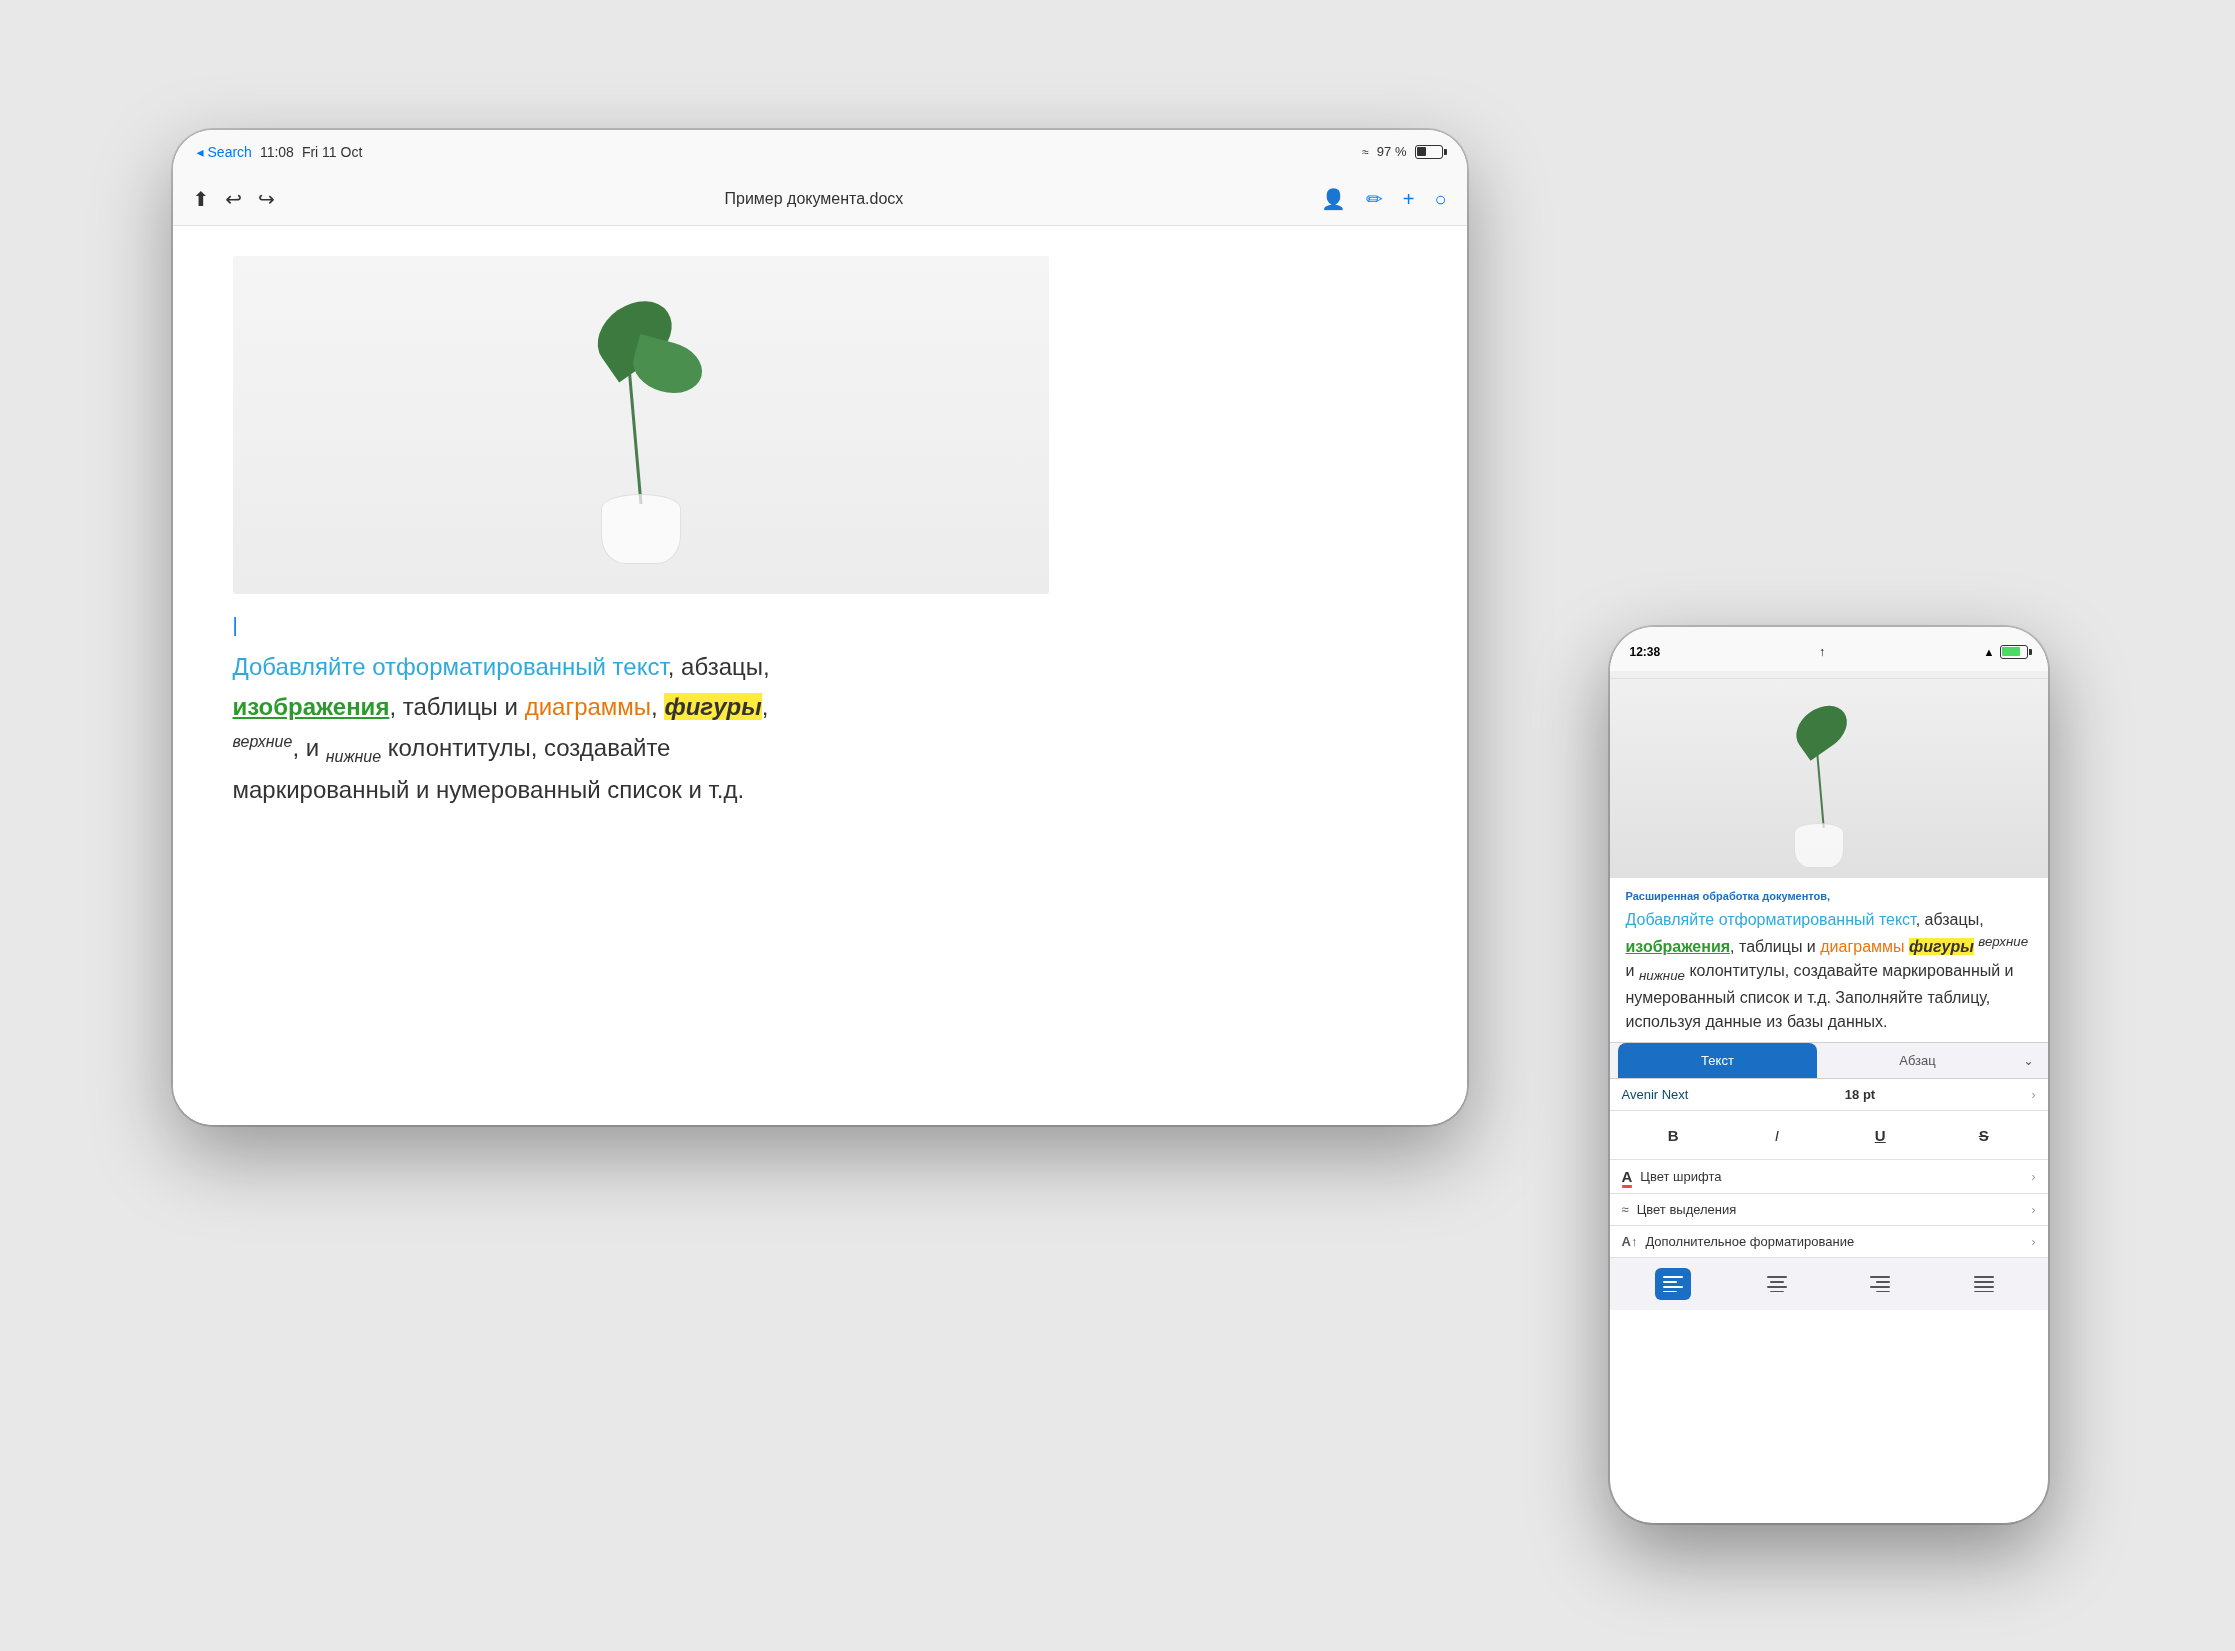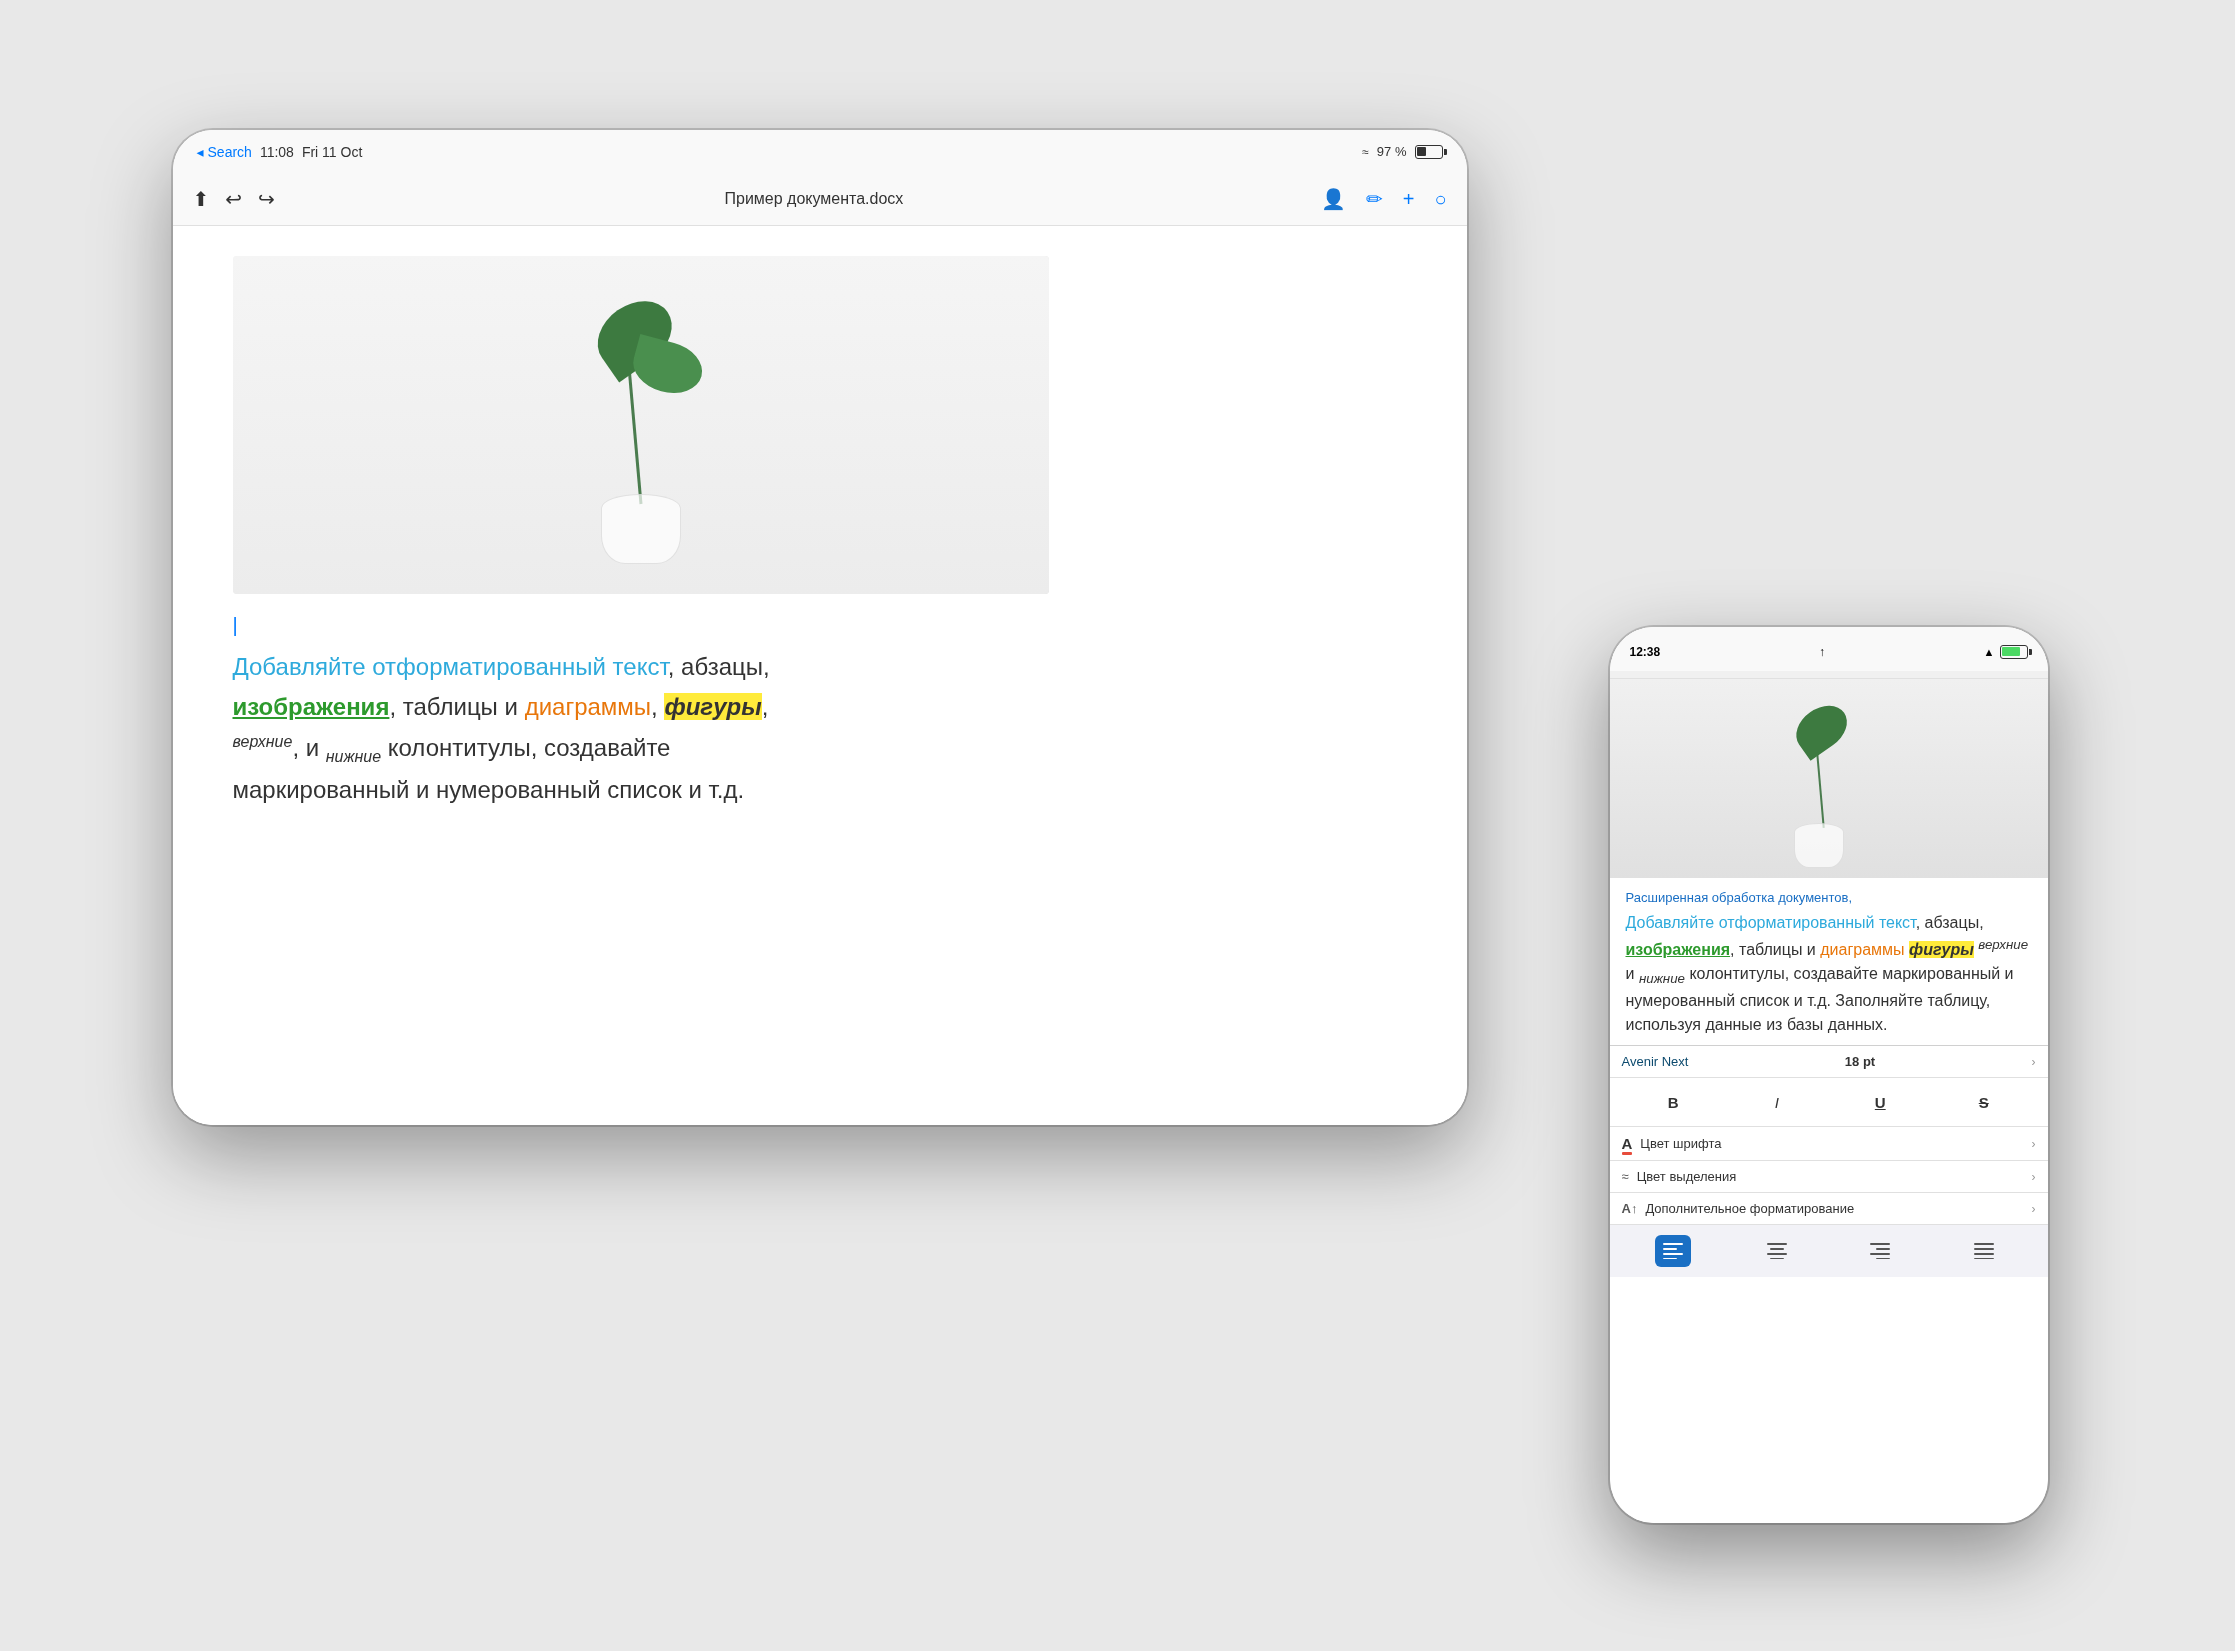--- a/index.html
+++ b/index.html
@@ -355,22 +355,22 @@
       border-radius: 50% 50% 50% 0;
       transform: rotate(-30deg);
     }
 
     .phone-doc-text {
       padding: 12px 16px 8px;
       flex-shrink: 0;
     }
 
     .phone-doc-title {
-      font-size: 13px;
-      font-weight: 400;
+      font-size: 11px;
+      font-weight: 700;
       color: #1a6fc4;
       margin-bottom: 6px;
     }
 
     .phone-doc-body-preview {
       font-size: 16px;
       line-height: 1.5;
       color: #333;
     }
 
@@ -614,20 +614,25 @@
 
       <div class="phone-doc-text">
         <div class="phone-doc-title">Расширенная обработка документов,</div>
         <div class="phone-doc-body-preview">
           <span class="p-formatted">Добавляйте отформатированный текст</span>, абзацы, <span class="p-underline">изображения</span>, таблицы и <span class="p-orange">диаграммы</span> <span class="p-yellow">фигуры</span> <span class="p-italic"><sup>верхние</sup></span> и <span class="p-italic"><sub>нижние</sub></span> колонтитулы, создавайте маркированный и нумерованный список и т.д. Заполняйте таблицу, используя данные из базы данных.
         </div>
       </div>
 
       <div class="format-panel">
 
+        <div class="format-tabs">
+          <div class="format-tab active">Текст</div>
+          <div class="format-tab">Абзац</div>
+          <div class="format-tab-arrow">⌄</div>
+        </div>
 
         <div class="format-row">
           <span class="format-font-name">Avenir Next</span>
           <span class="format-font-size">18 pt</span>
           <span class="chevron">›</span>
         </div>
 
         <div class="format-style-row">
           <div class="style-btn">B</div>
           <div class="style-btn italic">I</div>

